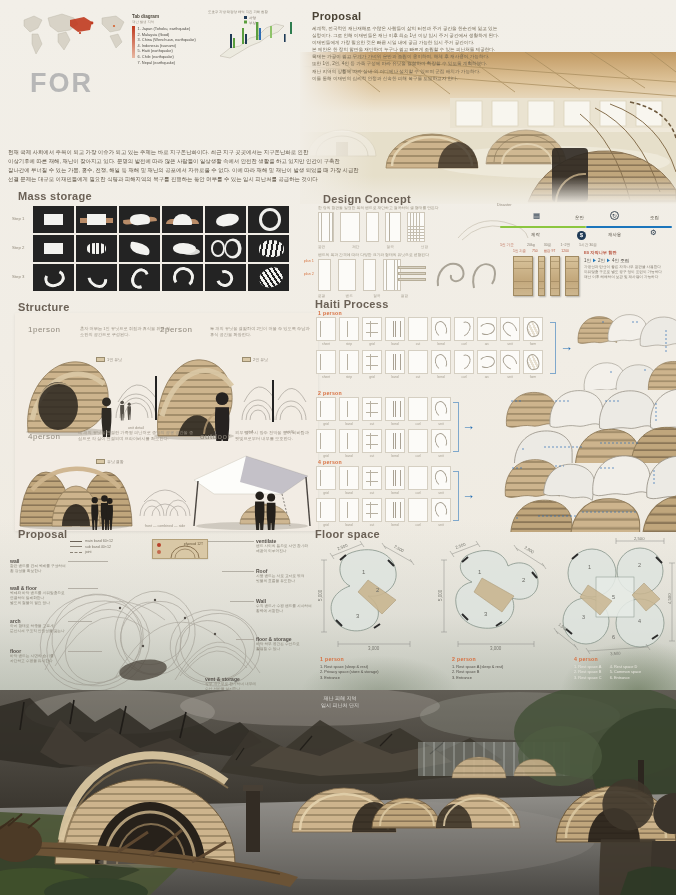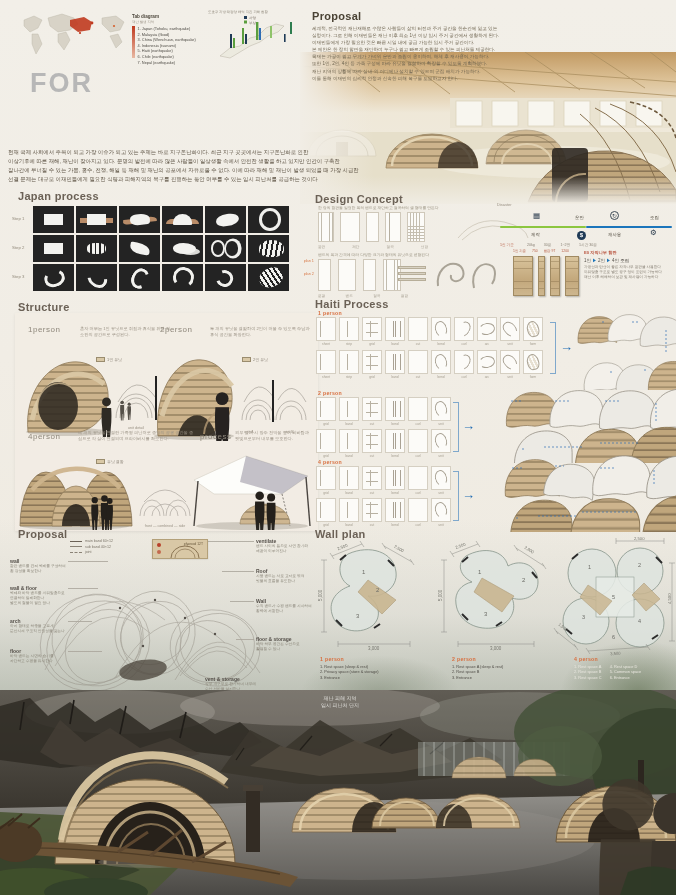--- a/index.html
+++ b/index.html
@@ -237,21 +237,21 @@
 
   <div class="abs" style="left:30px;top:68px;font-size:27px;letter-spacing:2px;font-weight:bold;color:#b7b7b7">FOR</div>
 
   <div class="abs" style="left:8px;top:148px;width:462px;font-size:5.4px;line-height:9px;color:#5f5546">
       <div>현재 국제 사회에서 주목이 되고 가장 이슈가 되고 있는 주제는 바로 지구온난화이다. 최근 지구 곳곳에서는 지구온난화로 인한</div>
       <div>이상기후에 따른 재해, 재난이 잦아지고 있다. 문명의 발전에 따라 많은 사람들이 일상생활 속에서 안전한 생활을 하고 있지만 인간이 구축한</div>
       <div>찰나간에 무너질 수 있는 가뭄, 홍수, 전쟁, 해일 등 재해 및 재난의 공포에서 자유로울 수 없다. 이에 따라 재해 및 재난이 발생 되었을 때 가장 시급한</div>
       <div>선결 문제는 대규모 이재민들에게 필요한 식량과 피해지역의 복구를 진행하는 동안 머무를 수 있는 임시 피난처를 공급하는 것이다</div>
     </div>
 
-  <div class="abs h" style="left:18px;top:190px">Japan process</div>
+  <div class="abs h" style="left:18px;top:190px">Mass storage</div>
   <div class="abs tiny" style="left:12px;top:216px">Step 1</div>
   <div class="abs tiny" style="left:12px;top:245px">Step 2</div>
   <div class="abs tiny" style="left:12px;top:274px">Step 3</div>
   <div class="abs mrow r1" style="left:33px;top:206px">
       <div class="tile">
         <i></i>
       </div>
       <div class="tile">
         <i></i>
       </div>
@@ -358,21 +358,21 @@
         <path d="M38,42 Q52,18 66,44"></path>
     </g>
     <line x1="33" y1="22" x2="33" y2="64" stroke="#222" stroke-width="2"></line>
   </svg>
   <div class="abs" style="left:244px;top:430px;font-size:3.8px;color:#9a9285">unit A</div>
   <div class="abs" style="left:284px;top:430px;font-size:3.8px;color:#9a9285">unit B</div>
 
   <div class="abs plabel" style="left:28px;top:432px">4person</div>
   <div class="abs note" style="left:78px;top:430px;width:118px">네 개의 유닛을 연결한 가족형 피난처로 중앙의 공용 공간을 중심으로 각 실이 연결되며 프라이버시를 확보한다.</div>
   <div class="abs" style="left:96px;top:452px"><span class="chip-ic"></span><span class="chip-t">유닛 결합</span></div>
-  <div class="abs plabel" style="left:200px;top:432px">process</div>
+  <div class="abs plabel" style="left:200px;top:432px">outdoor</div>
   <div class="abs note" style="left:235px;top:430px;width:78px">외부 설치 시 방수 천막을 덮어 비바람과 햇빛으로부터 내부를 보호한다.</div>
 
   <svg class="abs" style="left:18px;top:458px" width="115" height="72" viewBox="0 0 115 72">
     <ellipse cx="57" cy="68" rx="54" ry="4" fill="#8f897c" opacity=".35"></ellipse>
     <path d="M2,68 A26,54 0 0 1 54,68 Z" fill="url(#slatD)" stroke="#806a49" stroke-width=".7"></path>
     <path d="M62,68 A26,54 0 0 1 114,68 Z" fill="url(#slatD)" stroke="#806a49" stroke-width=".7"></path>
     <path d="M34,68 A24,40 0 0 1 82,68 Z" fill="url(#slat)" stroke="#8f7a58" stroke-width=".7"></path>
     <path d="M14,32 C38,4 78,4 102,30" fill="none" stroke="#cdb48d" stroke-width="4.5" opacity=".95"></path>
     <path d="M44,68 A14,22 0 0 1 72,68 Z" fill="#2b251e" opacity=".9"></path>
     <use href="#person" transform="translate(48,38) scale(0.5)" fill="#24201b"></use>
@@ -510,21 +510,21 @@
   </div>
   <div class="cline" style="left:68px;top:561px;width:40px"></div>
   <div class="cline" style="left:68px;top:588px;width:30px"></div>
   <div class="cline" style="left:68px;top:621px;width:24px"></div>
   <div class="cline" style="left:68px;top:651px;width:34px"></div>
   <div class="cline" style="left:208px;top:541px;width:46px"></div>
   <div class="cline" style="left:222px;top:571px;width:32px"></div>
   <div class="cline" style="left:230px;top:601px;width:24px"></div>
   <div class="cline" style="left:236px;top:639px;width:18px"></div>
 
-  <div class="abs h" style="left:315px;top:193px">Design Concept</div>
+  <div class="abs h" style="left:323px;top:193px">Design Concept</div>
   <div class="abs" style="left:318px;top:205px;font-size:3.8px;color:#97907f">한 장의 합판을 일정한 폭의 밴드로 재단하고 절곡하여 셸 형태를 만든다</div>
   <div class="abs" style="left:318px;top:212px;display:flex;gap:6px;align-items:flex-end">
     <div class="panel vfine" style="width:16px;height:30px"></div>
     <div class="panel" style="width:20px;height:30px"></div>
     <div class="panel" style="width:13px;height:30px"></div>
     <div class="panel vmed" style="width:16px;height:30px"></div>
     <div class="panel grid" style="width:18px;height:30px"></div>
   </div>
   <div class="abs" style="left:318px;top:245px;width:110px;display:flex;justify-content:space-between;font-size:3.6px;color:#a39c8e">
       <div>합판</div>
@@ -769,21 +769,21 @@
       <use href="#shell" transform="translate(138,0) scale(0.62)" fill="#eceae4" stroke="#9b958a"></use>
       <use href="#shell" transform="translate(2,44) scale(0.62)" fill="url(#slatD)" stroke="#8f7a58"></use>
       <use href="#shell" transform="translate(58,42) scale(0.7)" fill="url(#slat)" stroke="#8f7a58"></use>
       <use href="#shell" transform="translate(126,38) scale(0.78)" fill="url(#slatD)" stroke="#8f7a58"></use>
     </g>
     <g stroke="#2e6db4" stroke-width=".7" stroke-dasharray="2 2" fill="none">
       <path d="M34,16 H46 M77,14 H86 M122,16 H138 M176,18 V34 M158,60 H104 M98,64 H58 M40,66 H38"></path>
     </g>
   </svg>
 
-  <div class="abs h" style="left:315px;top:528px">Wall plan</div>
+  <div class="abs h" style="left:315px;top:528px">Floor space</div>
   <svg class="abs" style="left:318px;top:540px" width="112" height="112" viewBox="0 0 112 112">
     <path d="M30,14 C52,4 76,12 78,32 C80,48 64,58 50,56 C62,64 64,78 54,86 C40,96 18,90 14,74 C10,60 20,50 32,46 C20,40 18,22 30,14 Z" fill="#dde4de" fill-opacity=".8" stroke="#86948a" stroke-width=".8"></path>
     <path d="M50,40 L78,60 L64,74 L40,52 Z" fill="#c9b691" opacity=".9" stroke="#a08a62" stroke-width=".5"></path>
     <g stroke="#2b2b2b" stroke-width="2">
         <path d="M22,20 L28,15"></path>
         <path d="M70,20 L76,26"></path>
         <path d="M18,80 L24,86"></path>
         <path d="M56,88 L62,84"></path>
       </g>
     <text x="44" y="34" font-size="6" fill="#6b6b66">1</text>

